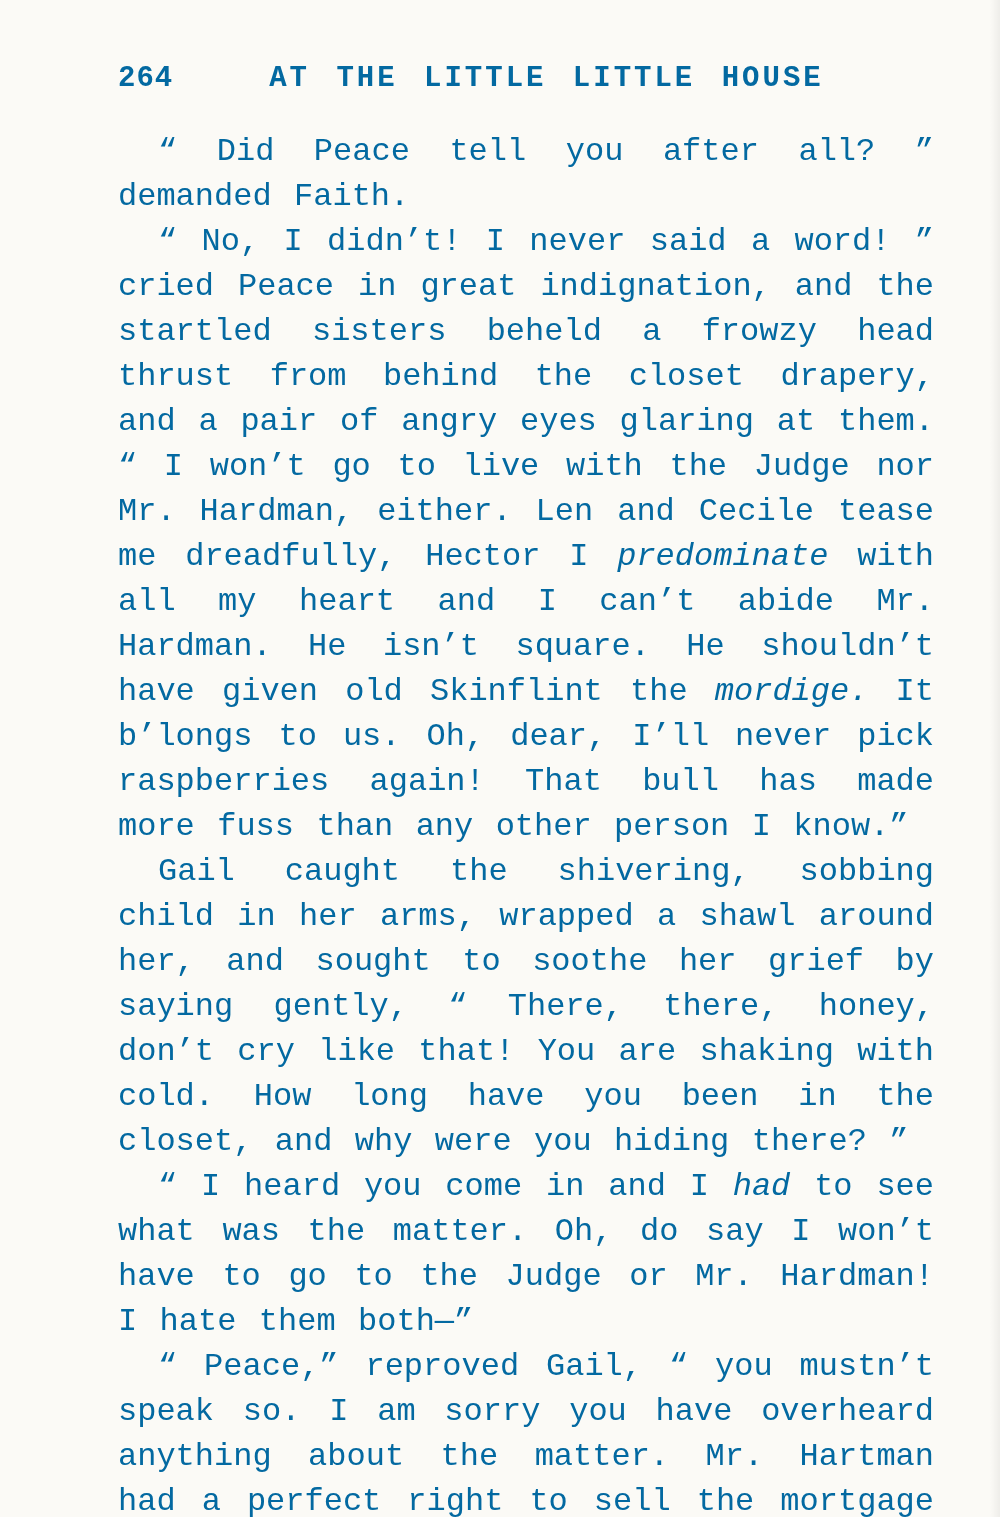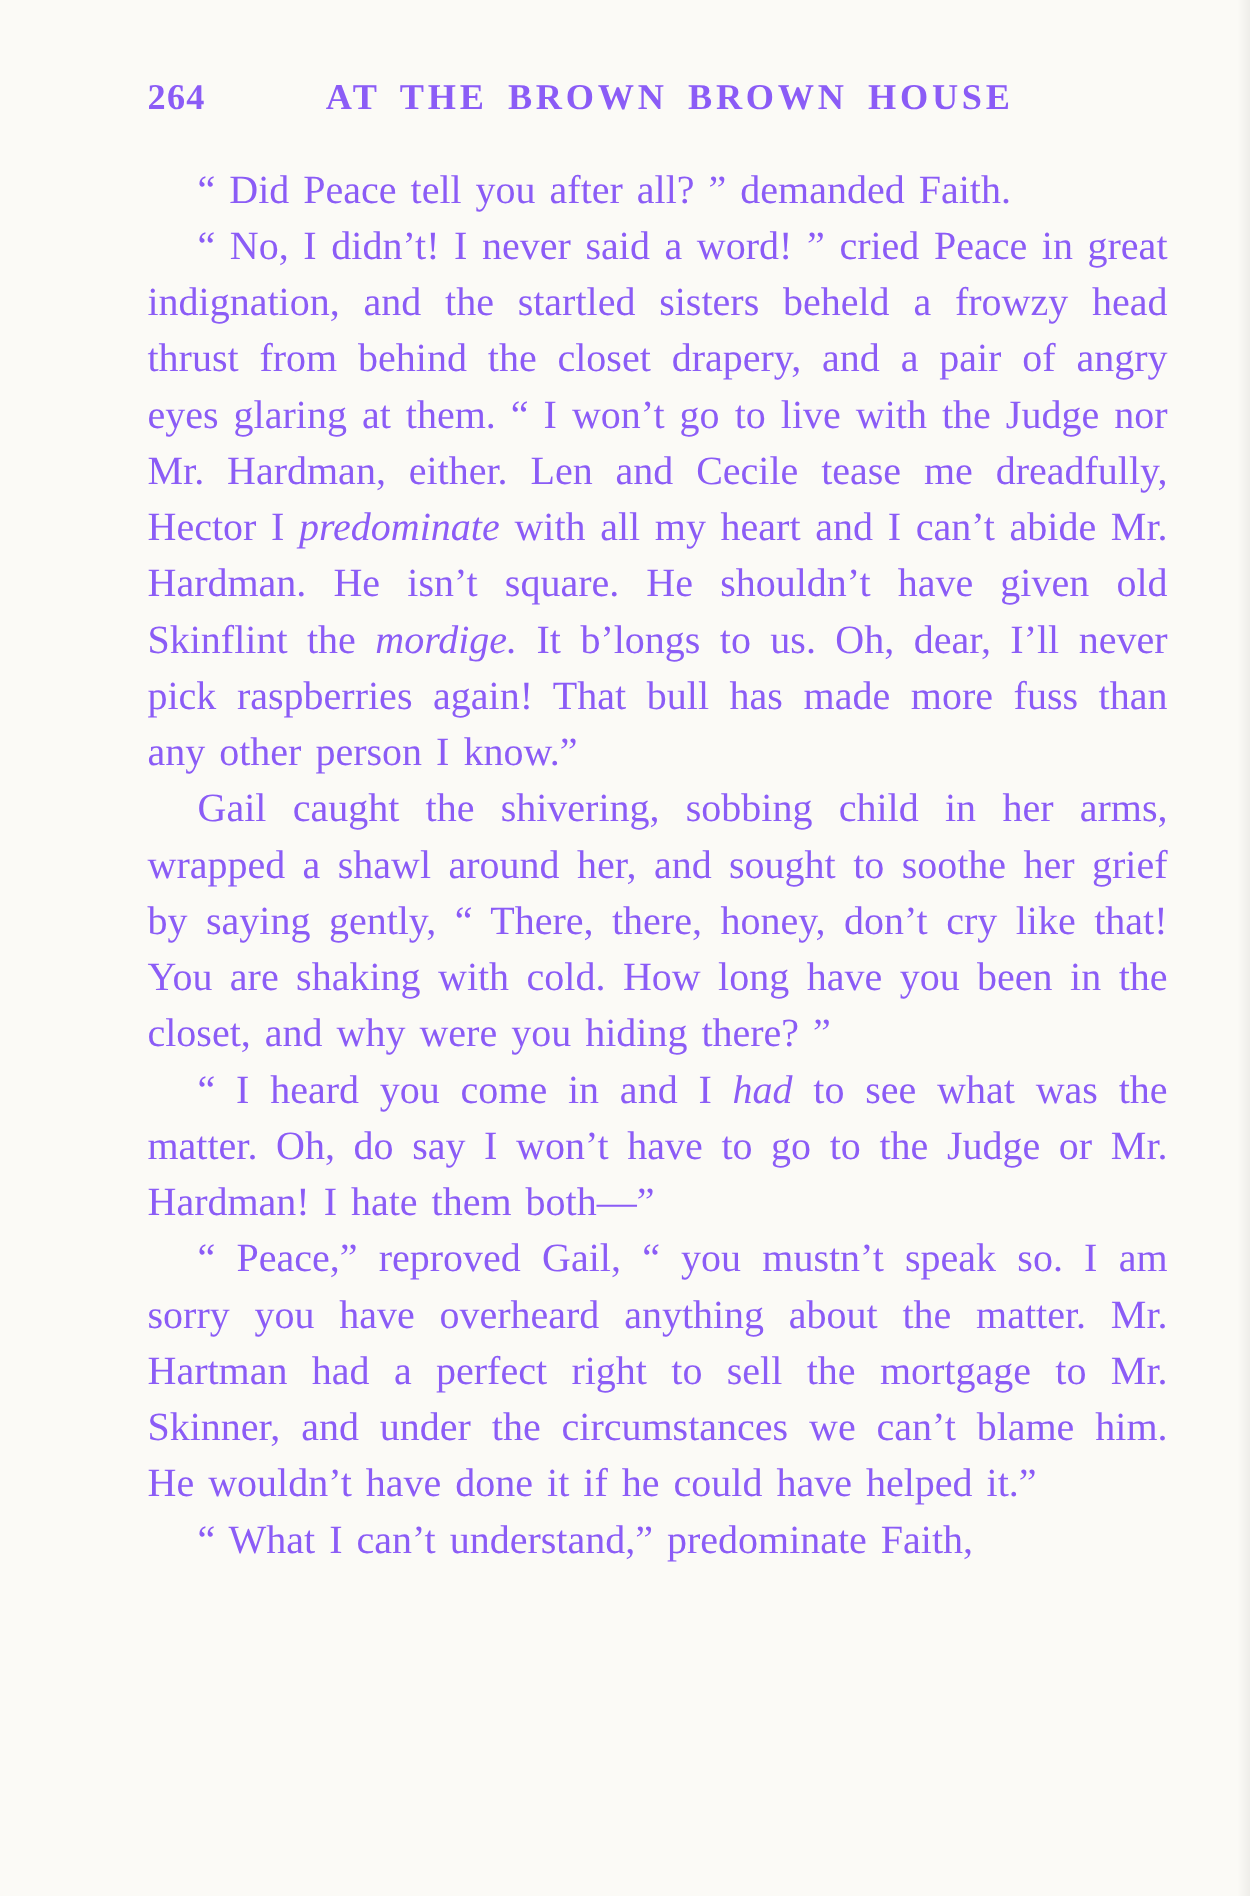--- a/index.html
+++ b/index.html
@@ -8,22 +8,22 @@
     background: #e9e7e2;
   }
   .page {
     position: relative;
     width: 1000px;
     height: 1517px;
     margin: 0 auto;
     background: #fbfaf6;
     box-sizing: border-box;
     padding: 62px 66px 0 118px;
-    font-family: Liberation Serif, serif;
-    color: #8b5cf6;
+    font-family: Liberation Mono, monospace;
+    color: #0369a1;
     overflow: hidden;
   }
   .page::after {
     
     content: "";
     position: absolute;
     top: 0; right: 0; bottom: 0;
     width: 10px;
     background: linear-gradient(to right, rgba(0,0,0,0), rgba(0,0,0,0.05));
     pointer-events: none;
@@ -57,21 +57,21 @@
     font-style: italic;
   }
 </style>
 </head>
 <body>
 
 <div class="page">
 
   <div class="header">
     <span class="page-number">264</span>
-    <span class="running-title">AT THE BROWN BROWN HOUSE</span>
+    <span class="running-title">AT THE LITTLE LITTLE HOUSE</span>
   </div>
 
   <div class="body-text">
 
     <p class="para">
       <span class="run">“ Did Peace tell you after all? ” demanded Faith.</span>
     </p>
 
     <p class="para">
       <span class="run">“ No, I didn’t!  I never said a word! ” cried Peace in great indignation, and the startled sisters beheld a frowzy head thrust from behind the closet drapery, and a pair of angry eyes glaring at them.  “ I won’t go to live with the Judge nor Mr. Hardman, either.  Len and Cecile tease me dreadfully, Hector I </span><span class="run italic">predominate</span><span class="run"> with all my heart and I can’t abide Mr. Hardman.  He isn’t square.  He shouldn’t have given old Skinflint the </span><span class="run italic">mordige.</span><span class="run">  It b’longs to us.  Oh, dear, I’ll never pick raspberries again!  That bull has made more fuss than any other person I know.”</span>

